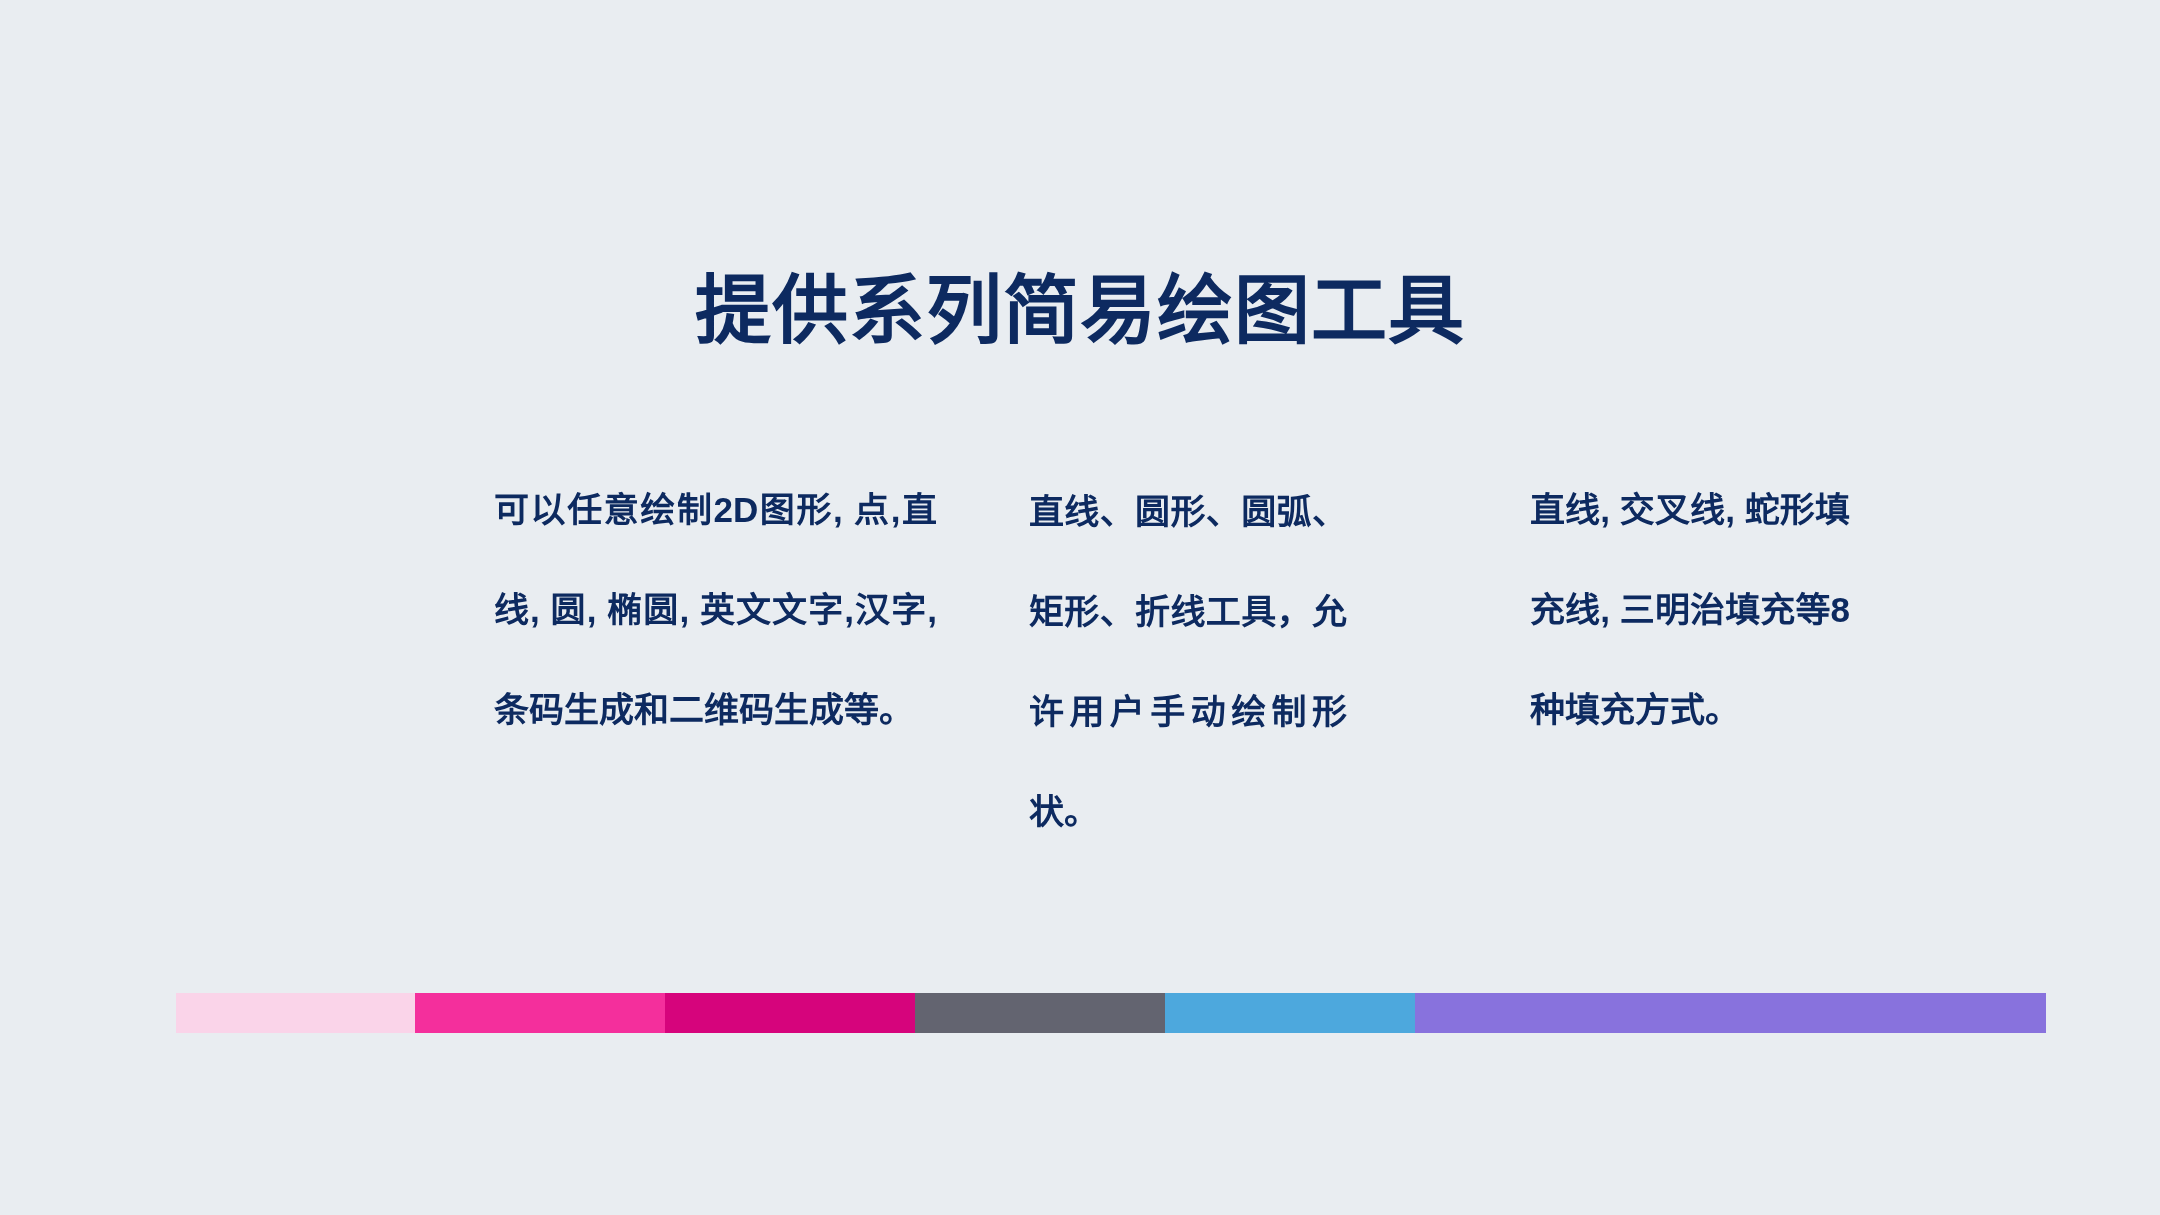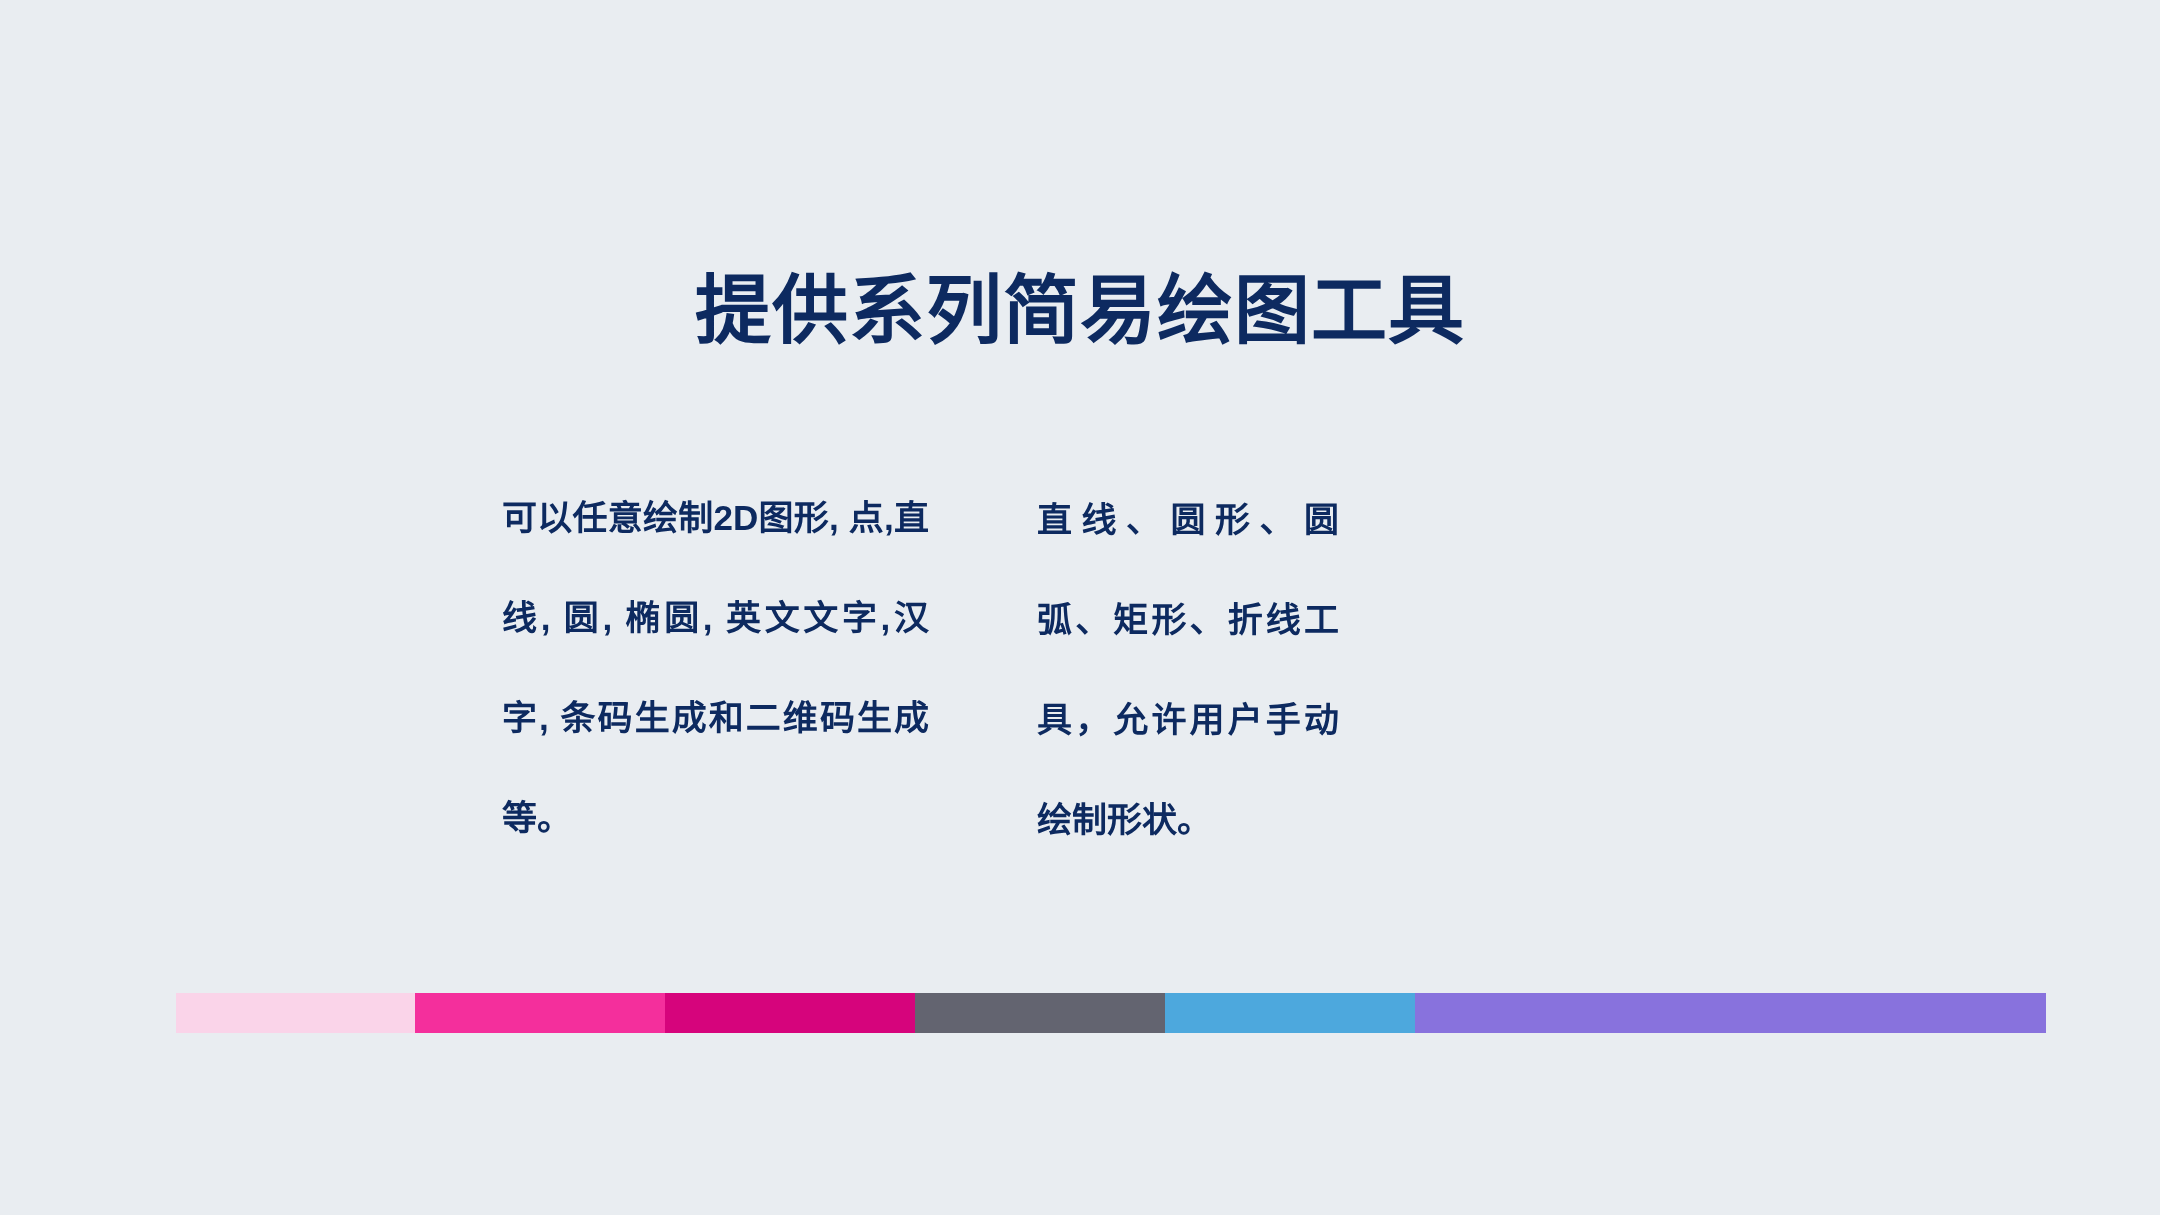--- a/index.html
+++ b/index.html
@@ -69,21 +69,21 @@
     padding-top: 2px;
   }
 
   .col-3 {
     left: 1530px;
     width: 320px;
     padding-top: 0px;
   }
 
   .col p {
-    margin: 8px;
+    margin: 0;
     text-align: justify;
     text-justify: inter-character;
   }
 
   
   .color-bar {
     position: absolute;
     left: 176px;
     top: 993px;
     width: 1870px;
@@ -110,20 +110,23 @@
   <div class="columns">
 
     <div class="col col-1" style="color: rgb(13, 42, 96);">
       <p>可以任意绘制2D图形, 点,直线, 圆, 椭圆, 英文文字,汉字, 条码生成和二维码生成等。</p>
     </div>
 
     <div class="col col-2" style="color: rgb(13, 42, 96);">
       <p>直线、圆形、圆弧、矩形、折线工具，允许用户手动绘制形状。</p>
     </div>
 
+    <div class="col col-3" style="color: rgb(13, 42, 96);">
+      <p>直线, 交叉线, 蛇形填充线, 三明治填充等8种填充方式。</p>
+    </div>
 
   </div>
 
   <div class="color-bar">
     <div class="color-seg seg-0" style="background: rgb(250, 212, 233);"></div>
     <div class="color-seg seg-1" style="background: rgb(244, 47, 156);"></div>
     <div class="color-seg seg-2" style="background: rgb(214, 4, 124);"></div>
     <div class="color-seg seg-3" style="background: rgb(99, 100, 112);"></div>
     <div class="color-seg seg-4" style="background: rgb(77, 168, 221);"></div>
     <div class="color-seg seg-5" style="background: rgb(136, 114, 221);"></div>

